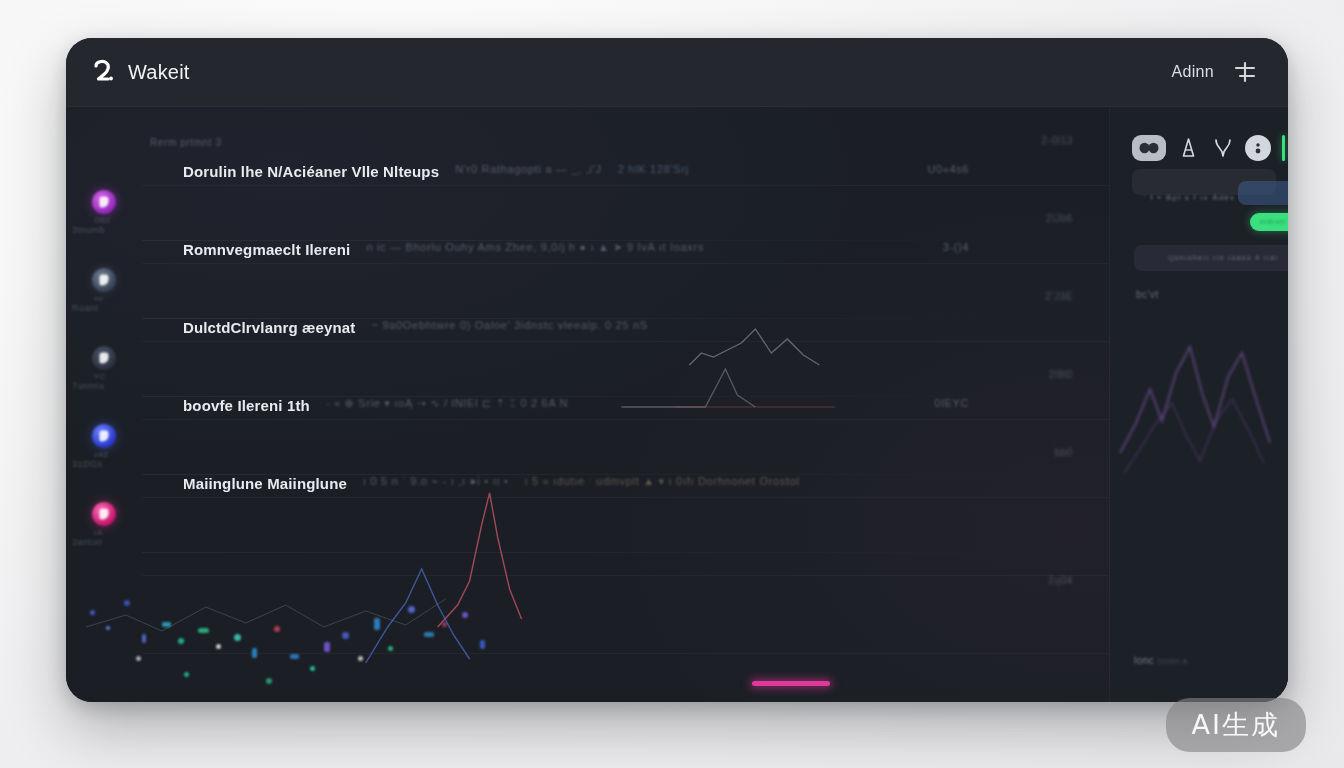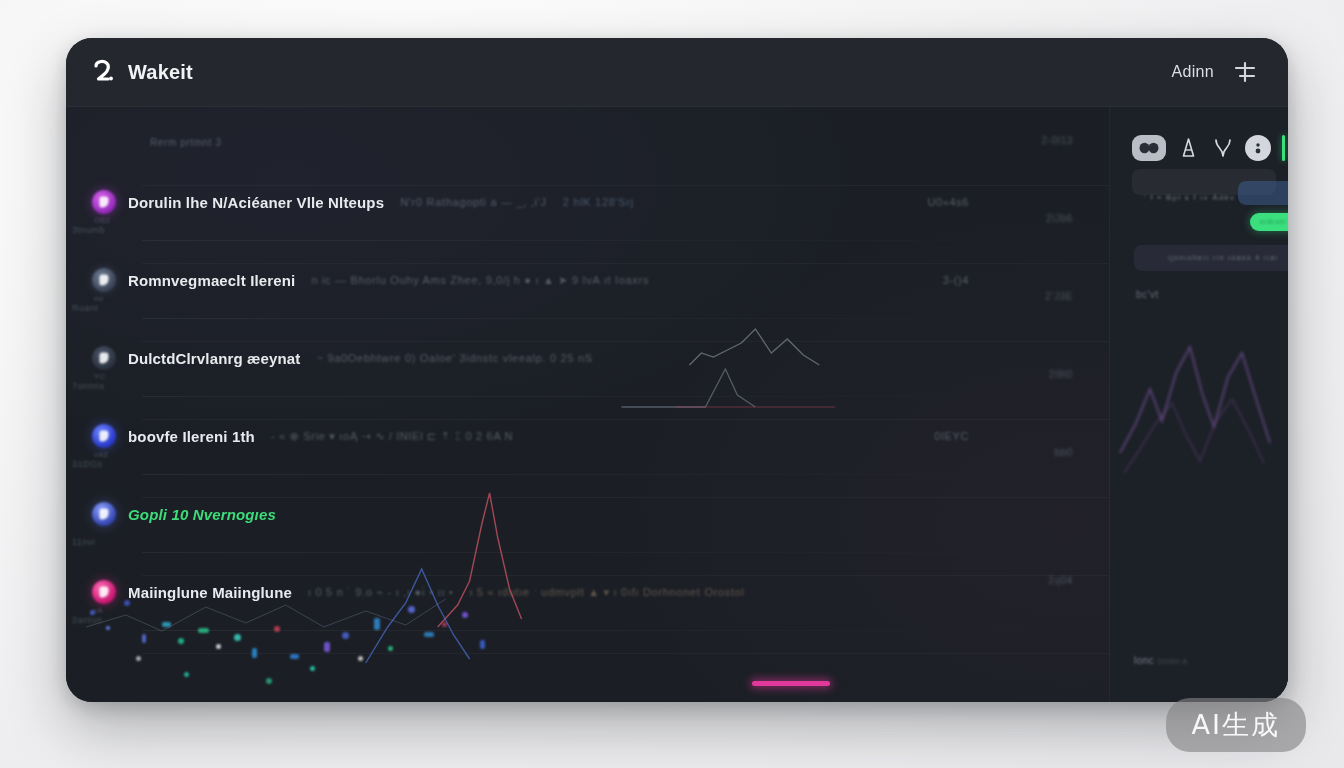--- a/index.html
+++ b/index.html
@@ -36,21 +36,21 @@
   .brand { display: flex; align-items: center; gap: 14px; }
   .logo-mark {
     width: 22px; height: 26px;
     position: relative;
     filter: blur(.25px);
   }
   .logo-mark svg { display:block; }
   .brand-name {
     color: #f2f3f5;
     font-size: 20px;
-    font-weight: 700;
+    font-weight: 400;
     letter-spacing: .2px;
     filter: blur(.35px);
   }
   .titlebar-right {
     margin-left: auto;
     display: flex; align-items: center; gap: 18px;
   }
   .user-name {
     color: #dcdee2;
     font-size: 16px;
@@ -85,22 +85,21 @@
     letter-spacing: .6px;
     filter: blur(1.1px);
   }
 
   .rows { position: absolute; left: 0; right: 0; top: 56px; }
 
   .row {
     position: relative;
     height: 78px;
     display: flex;
-    align-items: center;
-    padding-left: 62px;
+    padding-left: 117px;
   }
   .row-sep {
     position: absolute; left: 76px; right: 36px; bottom: 0;
     height: 1px;
     background: linear-gradient(90deg, rgba(255,255,255,.055), rgba(255,255,255,.02) 70%, transparent);
   }
   .row-index {
     position: absolute;
     left: 6px; bottom: 6px;
     font-size: 9px;
@@ -415,26 +414,20 @@
         <div class="row">
           <span class="avatar" style="background:radial-gradient(circle at 38% 32%, #6f86ff, #2f3fd0 62%, #1c2490);box-shadow:0 0 12px rgba(70,95,230,.45)"></span>
           <span class="avatar-sub">c4Z</span>
           <span class="row-title">boovfe Ilereni 1th</span>
           <span class="row-meta">-   «   ⊕    Srie  ▾  ıoĄ  ⇢  ∿ / lNIEl  ⊏   ⇡  ⌶          0  2     6A   N</span>
           <span class="row-value">0IEYC</span>
           <span class="row-index">31DGs</span>
           <span class="row-sep"></span>
         </div>
 
-        <div class="row">
-          <span class="avatar" style="background:radial-gradient(circle at 40% 32%, #8fa4ff, #3a4bb8 64%, #232a6e);box-shadow:0 0 12px rgba(90,110,220,.4)"></span>
-          <span class="row-title green">Gopli 10  Nvernogıes</span>
-          <span class="row-index">11nvi</span>
-          <span class="row-sep"></span>
-        </div>
 
         <div class="row">
           <span class="avatar" style="background:radial-gradient(circle at 38% 34%, #ff70b8, #cf1c76 62%, #7d0f48);box-shadow:0 0 12px rgba(220,40,140,.45)"></span>
           <span class="avatar-sub">rA</span>
           <span class="row-title">Maiinglune Maiinglune</span>
           <span class="row-meta">ı   0   5   n   ˙ 9.o  ⌁   -  ı  ,ı  ●ı̀  •  ıı  •</span>
           <span class="row-meta warm">ı   5   «    ıdutıe ˑ udmvplt ▲  ▾     ı 0ıfı  Dorhnonet  Orostol</span>
           <span class="row-index">2anton</span>
           <span class="row-sep"></span>
         </div>

